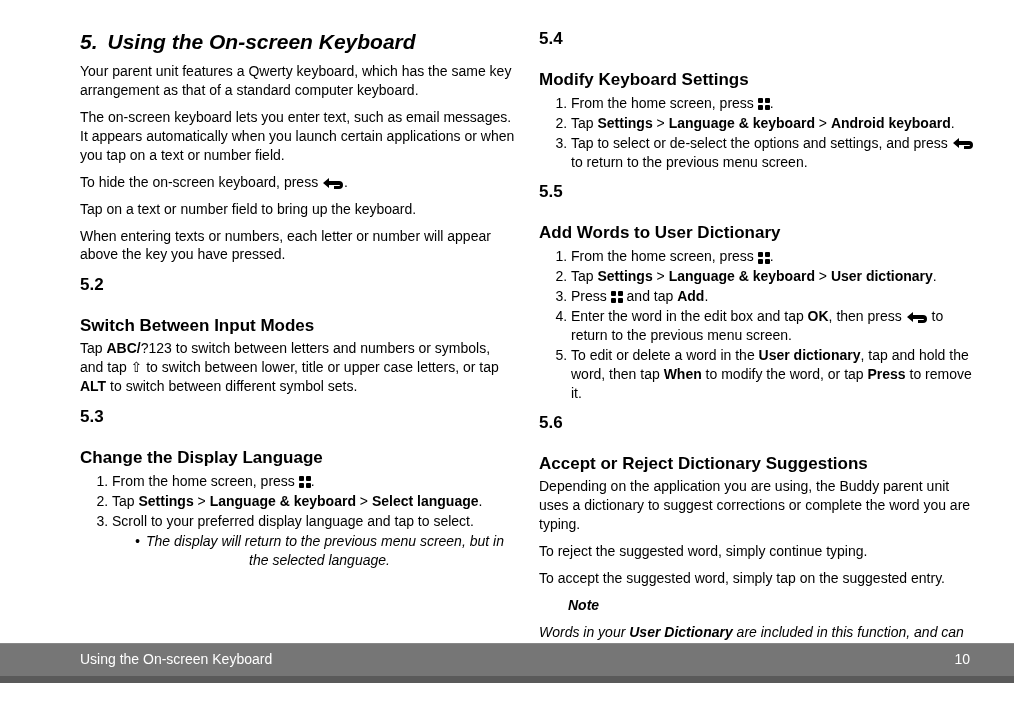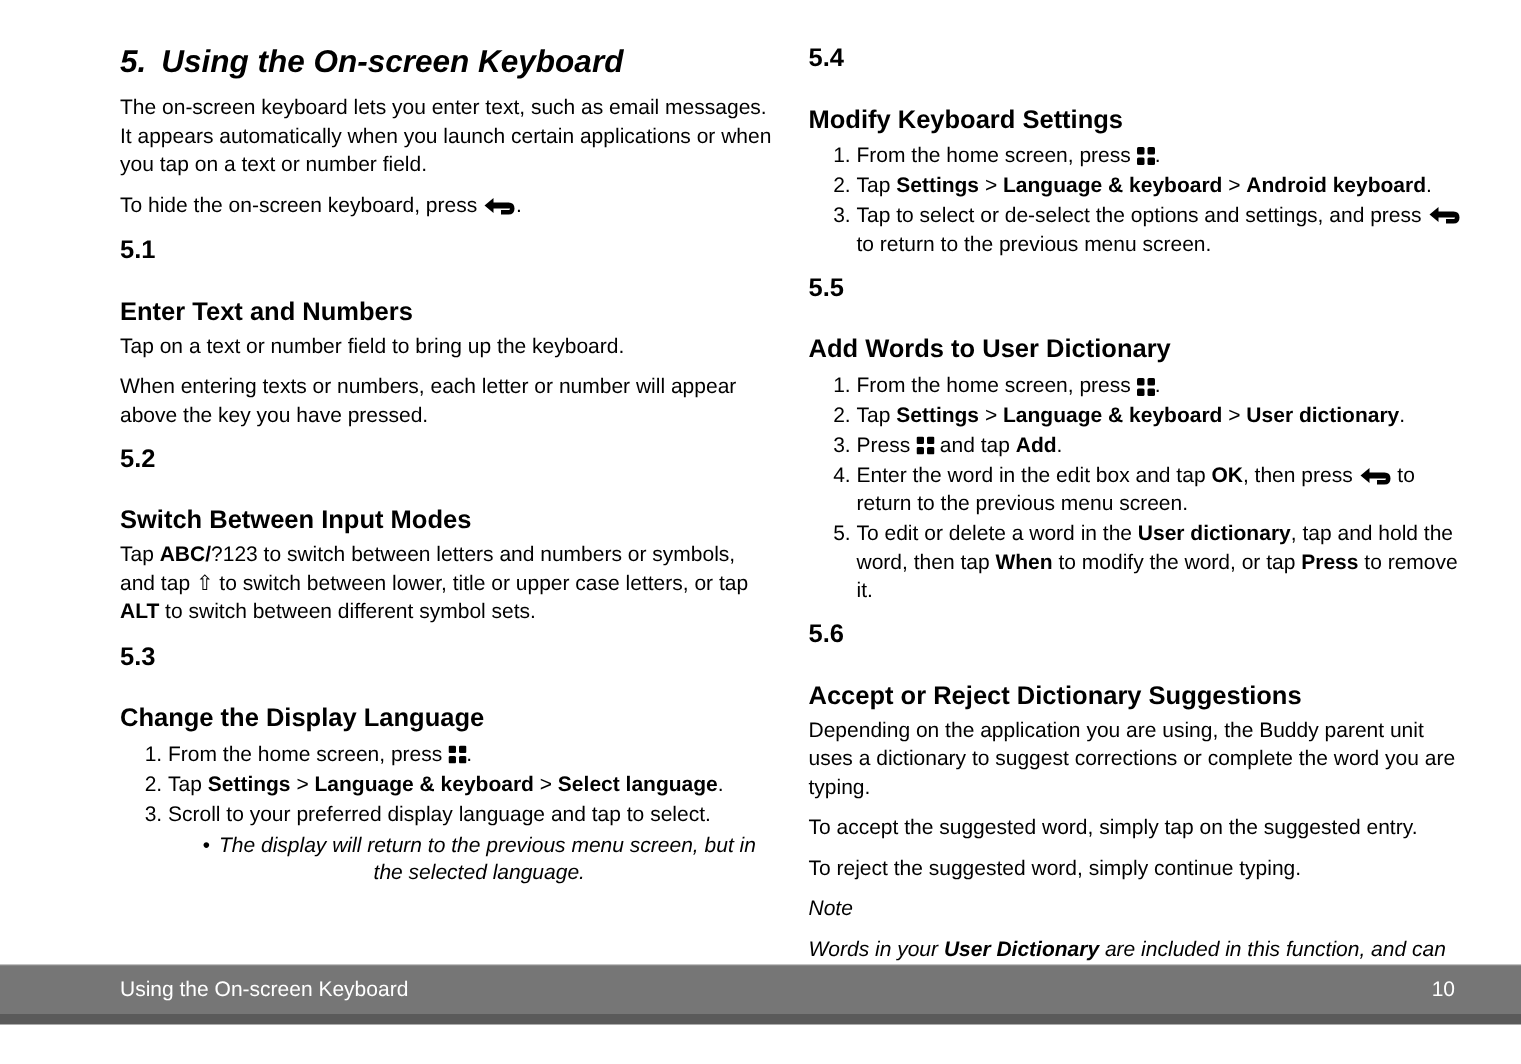--- a/index.html
+++ b/index.html
@@ -52,21 +52,21 @@
     font-style: italic;
     text-align: center;
   }
   ul.dash li::before { content: "•"; margin-right: 6px; }
   .icon {
     display: inline-block;
     vertical-align: middle;
   }
   .icon svg { display: block; }
   b { font-weight: bold; }
-  .note-hd { font-weight: normal; font-style: italic; margin-top:4px; }
+  .note-hd { font-weight: bold; font-style: italic; margin-top:4px;margin-left:29px; }
   .note-body { font-style: italic; margin: 0 0 6px 0; }
   .footer {
     position: absolute;
     left: 0;
     right: 0;
     top: 643px;
     height: 40px;
     padding: 7px 44px 0 80px;
     font-size: 14px;
     color: #fff;
@@ -93,31 +93,28 @@
     </g>
   </defs>
 </svg>
 
 <div class="page">
 
   <div class="col">
     <h1 class="main-title">
       <span class="num">5.</span><span>Using the On-screen Keyboard</span>
     </h1>
+    <p>Your parent unit features a Qwerty keyboard, which has the same key arrangement as that of a standard computer keyboard.</p>
     <p>The on-screen keyboard lets you enter text, such as email messages. It appears automatically when you launch certain applications or when you tap on a text or number field.</p>
     <p>
       <span>To hide the on-screen keyboard, press </span><span class="icon"><svg width="22" height="13" fill="#000">
             <use href="#back-ic"></use>
           </svg></span><span>.</span>
     </p>
 
-    <h2>
-        <span class="hnum">5.1</span>
-        <span>Enter Text and Numbers</span>
-      </h2>
     <p>Tap on a text or number field to bring up the keyboard.</p>
     <p>When entering texts or numbers, each letter or number will appear above the key you have pressed.</p>
 
     <h2>
         <span class="hnum">5.2</span>
         <span>Switch Between Input Modes</span>
       </h2>
     <p>
       <span>Tap </span><b>ABC/</b><span>?123 to switch between letters and numbers or symbols, and tap ⇧ to switch between lower, title or upper case letters, or tap </span><b>ALT</b><span> to switch between different symbol sets.</span>
     </p>
@@ -170,22 +167,22 @@
               <use href="#back-ic"></use>
             </svg></span><span> to return to the previous menu screen.</span></li>
       <li><span>To edit or delete a word in the </span><b>User dictionary</b><span>, tap and hold the word, then tap </span><b>When</b><span> to modify the word, or tap </span><b>Press</b><span> to remove it.</span></li>
     </ol>
 
     <h2>
         <span class="hnum">5.6</span>
         <span>Accept or Reject Dictionary Suggestions</span>
       </h2>
     <p>Depending on the application you are using, the Buddy parent unit uses a dictionary to suggest corrections or complete the word you are typing.</p>
+    <p>To reject the suggested word, simply continue typing.</p>
     <p>To accept the suggested word, simply tap on the suggested entry.</p>
-    <p>To reject the suggested word, simply continue typing.</p>
     <p class="note-hd">Note</p>
     <p class="note-body">
       <span>Words in your </span><b style="font-style:italic">User Dictionary</b><span> are included in this function, and can be added or removed in </span><b style="font-style:italic">Language &amp; keyboard &gt; User dictionary</b><span> in the </span><b style="font-style:italic">Settings</b><span> menu.</span>
     </p>
   </div>
 </div>
 
 <div class="footer">
   <span>Using the On-screen Keyboard</span>
   <span>10</span>

